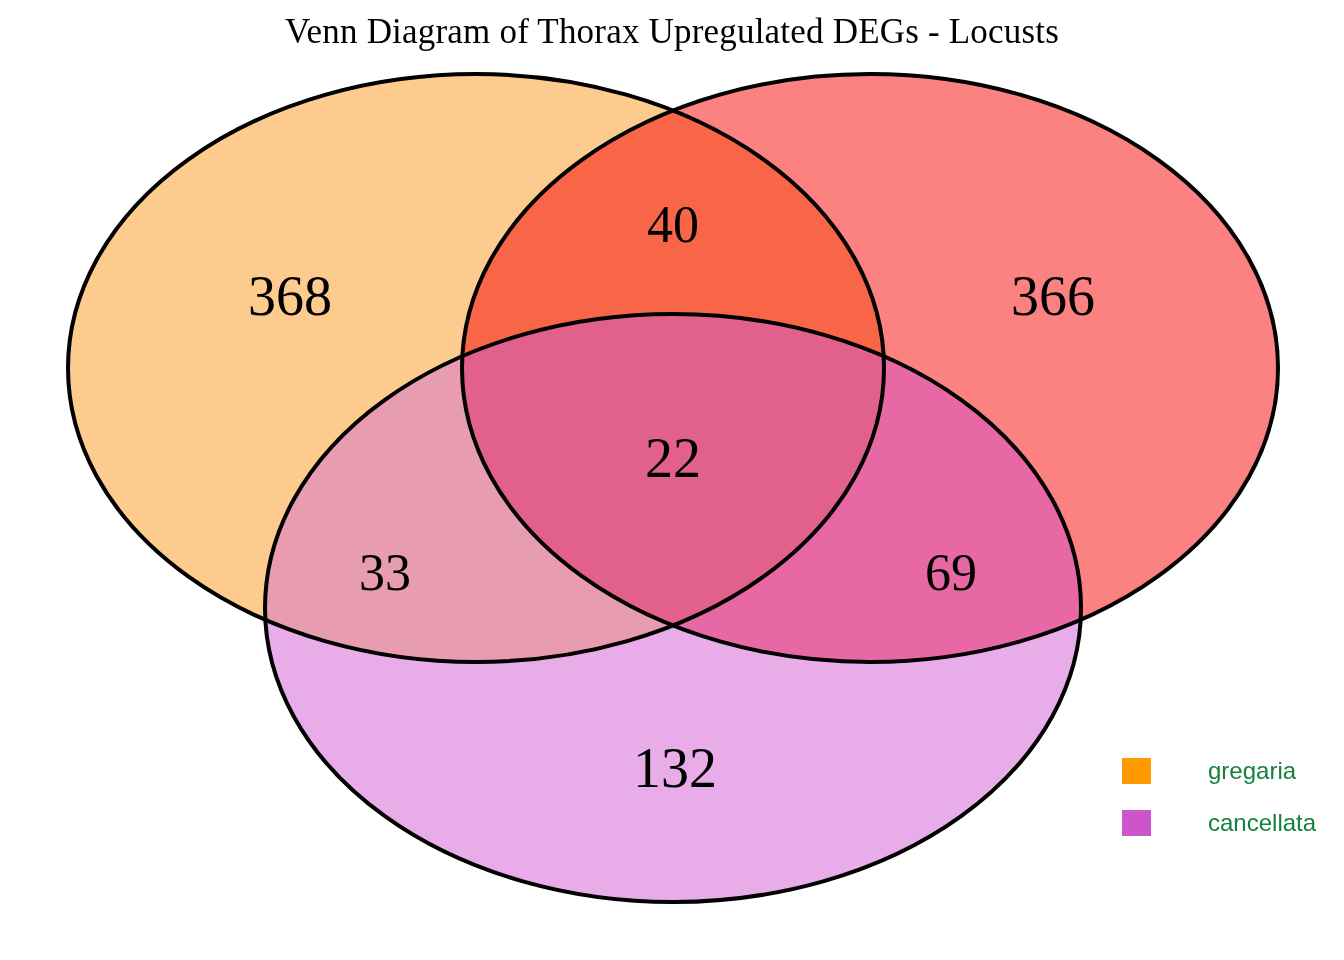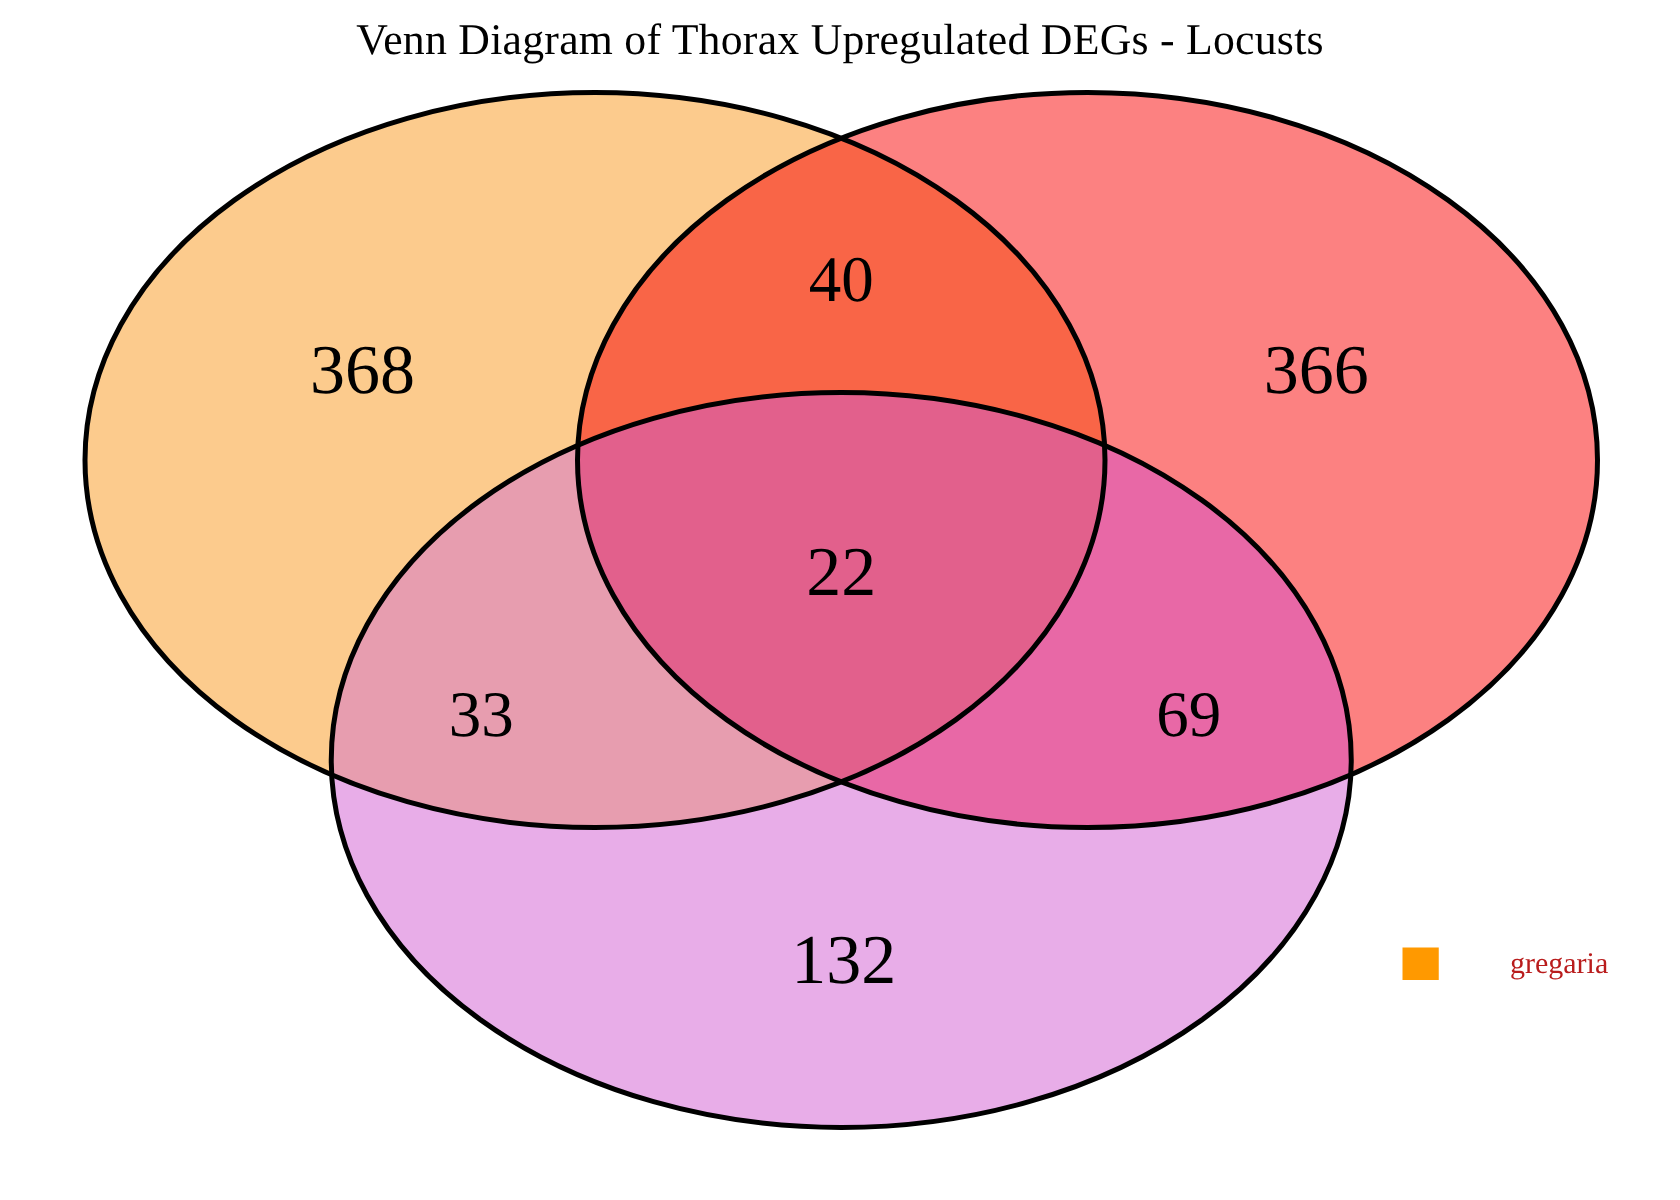--- a/index.html
+++ b/index.html
@@ -55,23 +55,23 @@
     align-items: center;
     height: 52px;
   }
   .legend-swatch {
     width: 29px;
     height: 26px;
     flex: 0 0 auto;
   }
   .legend-label {
     margin-left: 57px;
-    font-family: Liberation Serif, serif;
+    font-family: Liberation Sans, sans-serif;
     font-size: 24px;
-    color: #b91c1c;
+    color: #15803d;
     white-space: nowrap;
   }
 </style>
 </head>
 <body>
 
 <div id="figure">
 
   <div id="venn-title">Venn Diagram of Thorax Upregulated DEGs - Locusts</div>
 
@@ -123,15 +123,19 @@
     <text class="region-count count-mid" x="385" y="572">33</text>
     <text class="region-count count-mid" x="951" y="572">69</text>
     <text class="region-count count-big" x="673" y="458">22</text>
   </svg>
 
   <div id="legend">
     <div class="legend-row">
       <span class="legend-swatch" style="background:#FF9900"></span>
       <span class="legend-label">gregaria</span>
     </div>
+    <div class="legend-row">
+      <span class="legend-swatch" style="background:#CC55CC"></span>
+      <span class="legend-label">cancellata</span>
+    </div>
   </div>
 
 </div>
 
 </body></html>

